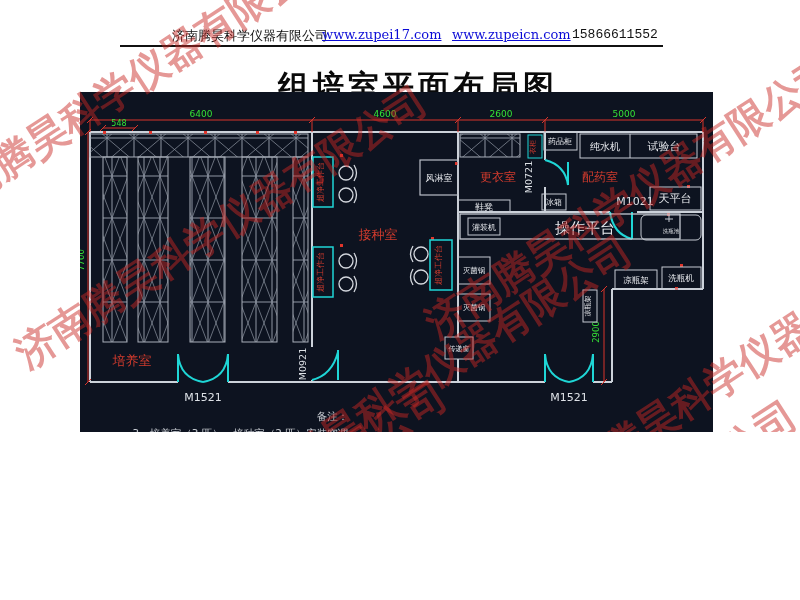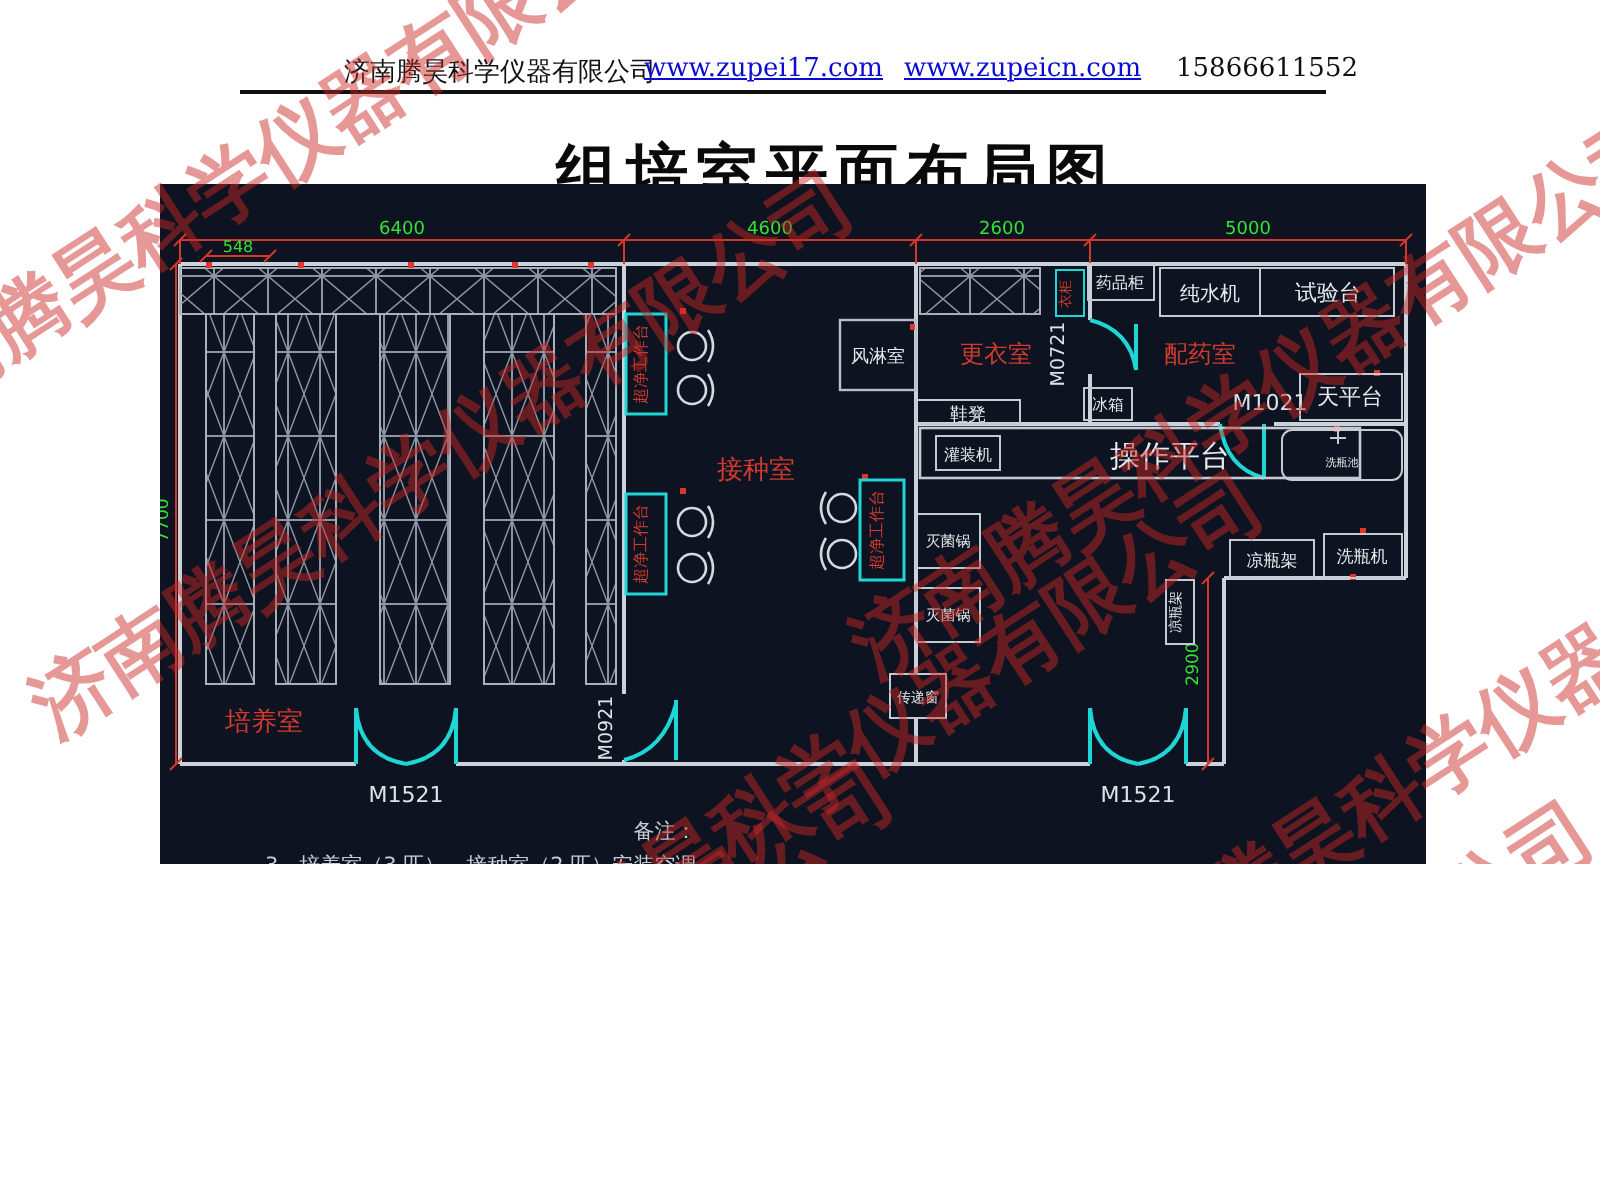--- a/index.html
+++ b/index.html
@@ -30,21 +30,21 @@
   svg text{font-family:"DejaVu Sans",sans-serif;}
 </style>
 </head>
 <body>
 
 <div id="page">
 
   <span class="hdr-text" style="left:172px;">济南腾昊科学仪器有限公司</span>
   <a class="hdr-text hdr-link" style="left:322px;" href="#">www.zupei17.com</a>
   <a class="hdr-text hdr-link" style="left:452px;text-align:right;" href="#">www.zupeicn.com</a>
-  <span class="hdr-text" style="left:588px;">15866611552</span>
+  <span class="hdr-text" style="left:572px;font-family:Liberation Mono, monospace;">15866611552</span>
   <div id="hdr-line"></div>
   <div id="main-title">组培室平面布局图</div>
 
   <div id="cad">
 
     <svg width="633" height="332" viewBox="0 0 633 332">
       <defs>
         <pattern id="rackV" width="16" height="42" patternUnits="userSpaceOnUse">
           <rect width="16" height="42" fill="none" stroke="#8f96a3" stroke-width="1"></rect>
           <path d="M0,0 L16,42 M16,0 L0,42" stroke="#8f96a3" stroke-width="0.7" fill="none"></path>

